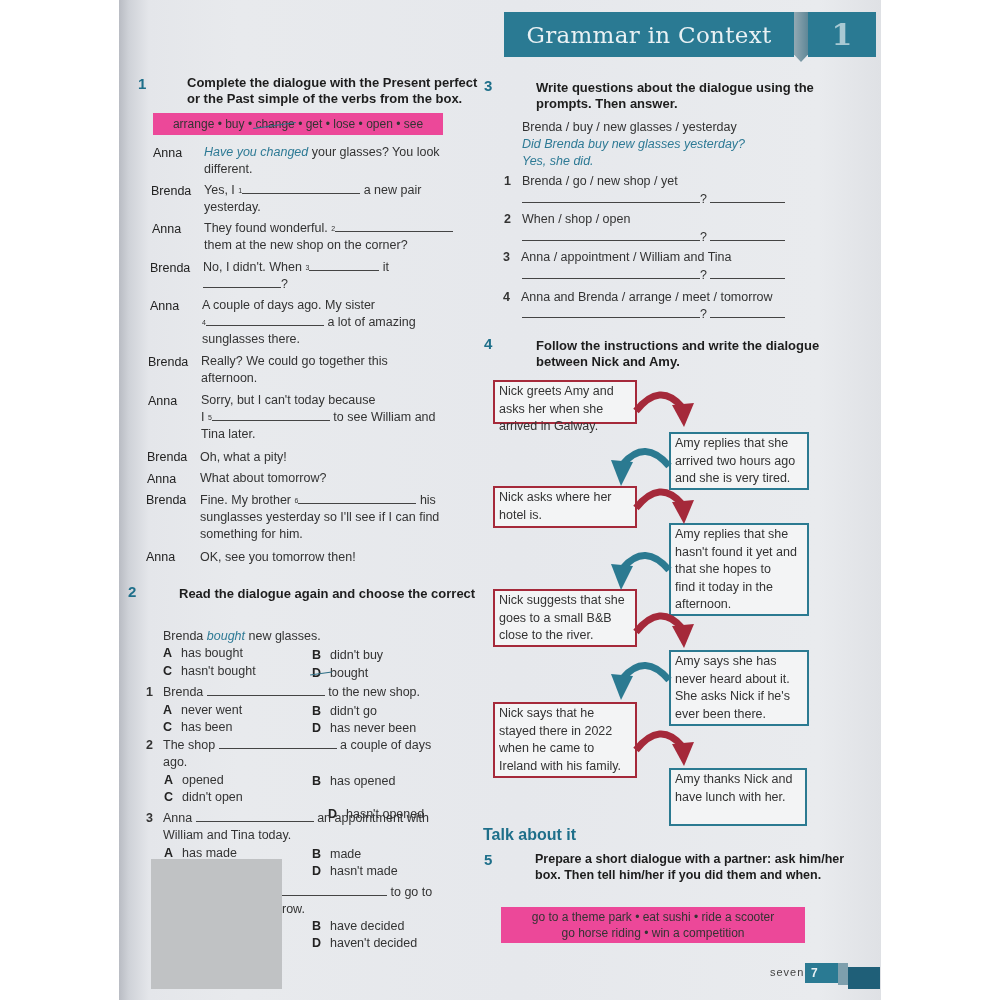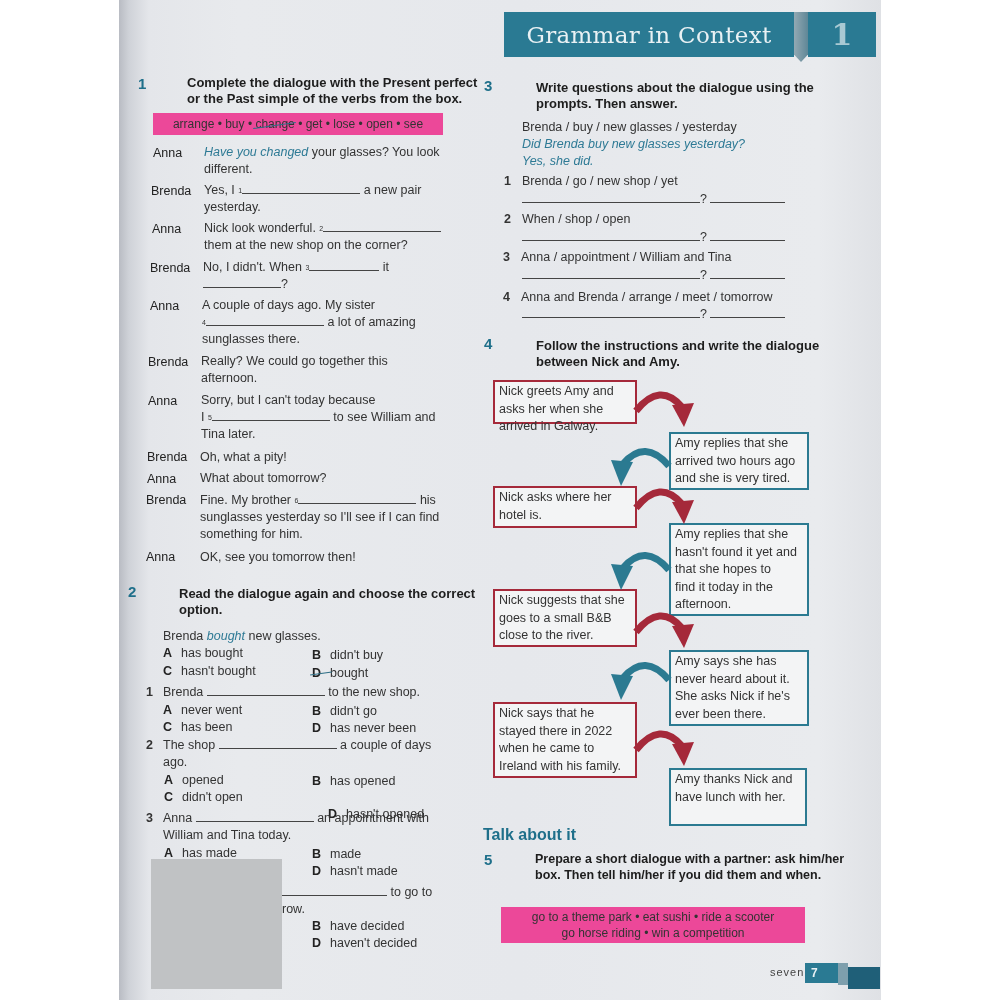--- a/index.html
+++ b/index.html
@@ -64,21 +64,21 @@
   </div>
 
   <div class="abs speaker" style="left:151px;top:184px;">Brenda</div>
   <div class="abs txt" style="left:204px;top:182px;width:250px;">
     <span>Yes, I</span> <span class="sup">1</span><span class="blank" style="width:118px;"></span> <span>a new pair</span><br>
     <span>yesterday.</span>
   </div>
 
   <div class="abs speaker" style="left:152px;top:222px;">Anna</div>
   <div class="abs txt" style="left:204px;top:220px;width:260px;">
-    <span>Nick look wonderful.</span> <span class="sup">2</span><span class="blank" style="width:118px;"></span><br>
+    <span>They found wonderful.</span> <span class="sup">2</span><span class="blank" style="width:118px;"></span><br>
     <span>them at the new shop on the corner?</span>
   </div>
 
   <div class="abs speaker" style="left:150px;top:261px;">Brenda</div>
   <div class="abs txt" style="left:203px;top:259px;width:250px;">
     <span>No, I didn't. When</span> <span class="sup">3</span><span class="blank" style="width:70px;"></span> <span>it</span><br>
     <span class="blank" style="width:78px;"></span><span>?</span>
   </div>
 
   <div class="abs speaker" style="left:150px;top:299px;">Anna</div>
@@ -114,21 +114,20 @@
     <span>something for him.</span>
   </div>
 
   <div class="abs speaker" style="left:146px;top:550px;">Anna</div>
   <div class="abs txt" style="left:200px;top:549px;">OK, see you tomorrow then!</div>
 </div>
 
 <div class="abs ex-num" style="left:128px;top:583px;">2</div>
 <div class="abs ex-title" style="left:146px;top:586px;width:310px;">
   <div>Read the dialogue again and choose the correct</div>
-  <div>option.</div>
 </div>
 <div>
   <div class="abs txt" style="left:163px;top:628px;">
     <span>Brenda </span><span class="it">bought</span><span> new glasses.</span>
   </div>
   <div class="abs txt" style="left:163px;top:645px;"><span class="opt-letter">A</span><span>has bought</span></div>
   <div class="abs txt" style="left:312px;top:647px;"><span class="opt-letter">B</span><span>didn't buy</span></div>
   <div class="abs txt" style="left:163px;top:663px;"><span class="opt-letter">C</span><span>hasn't bought</span></div>
   <div class="abs txt" style="left:312px;top:665px;"><span class="opt-letter strike">D</span><span>bought</span></div>
 

